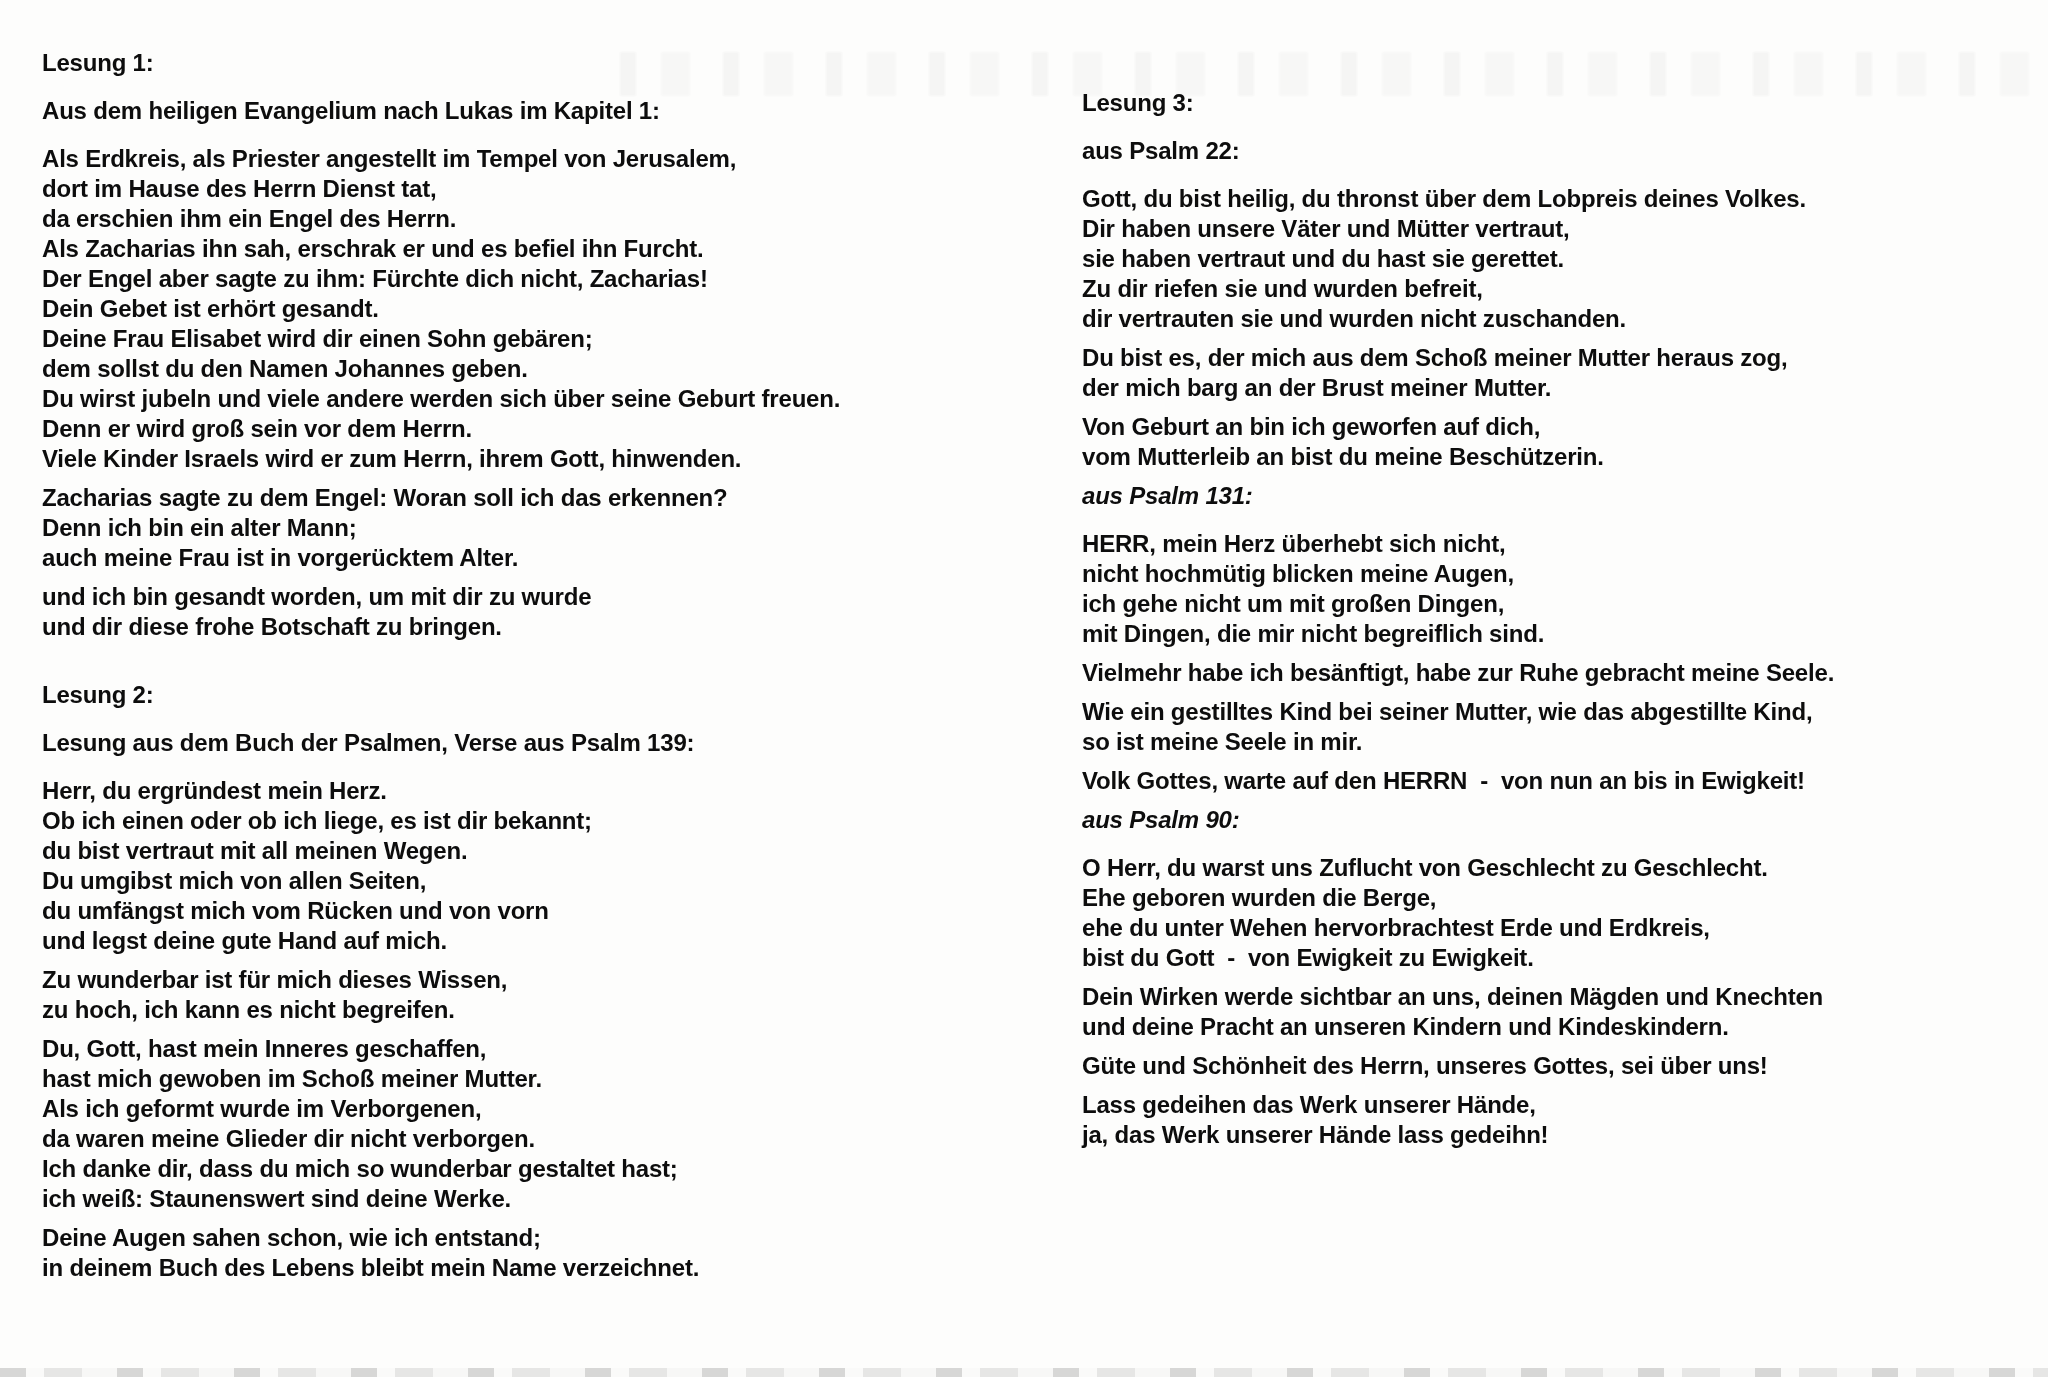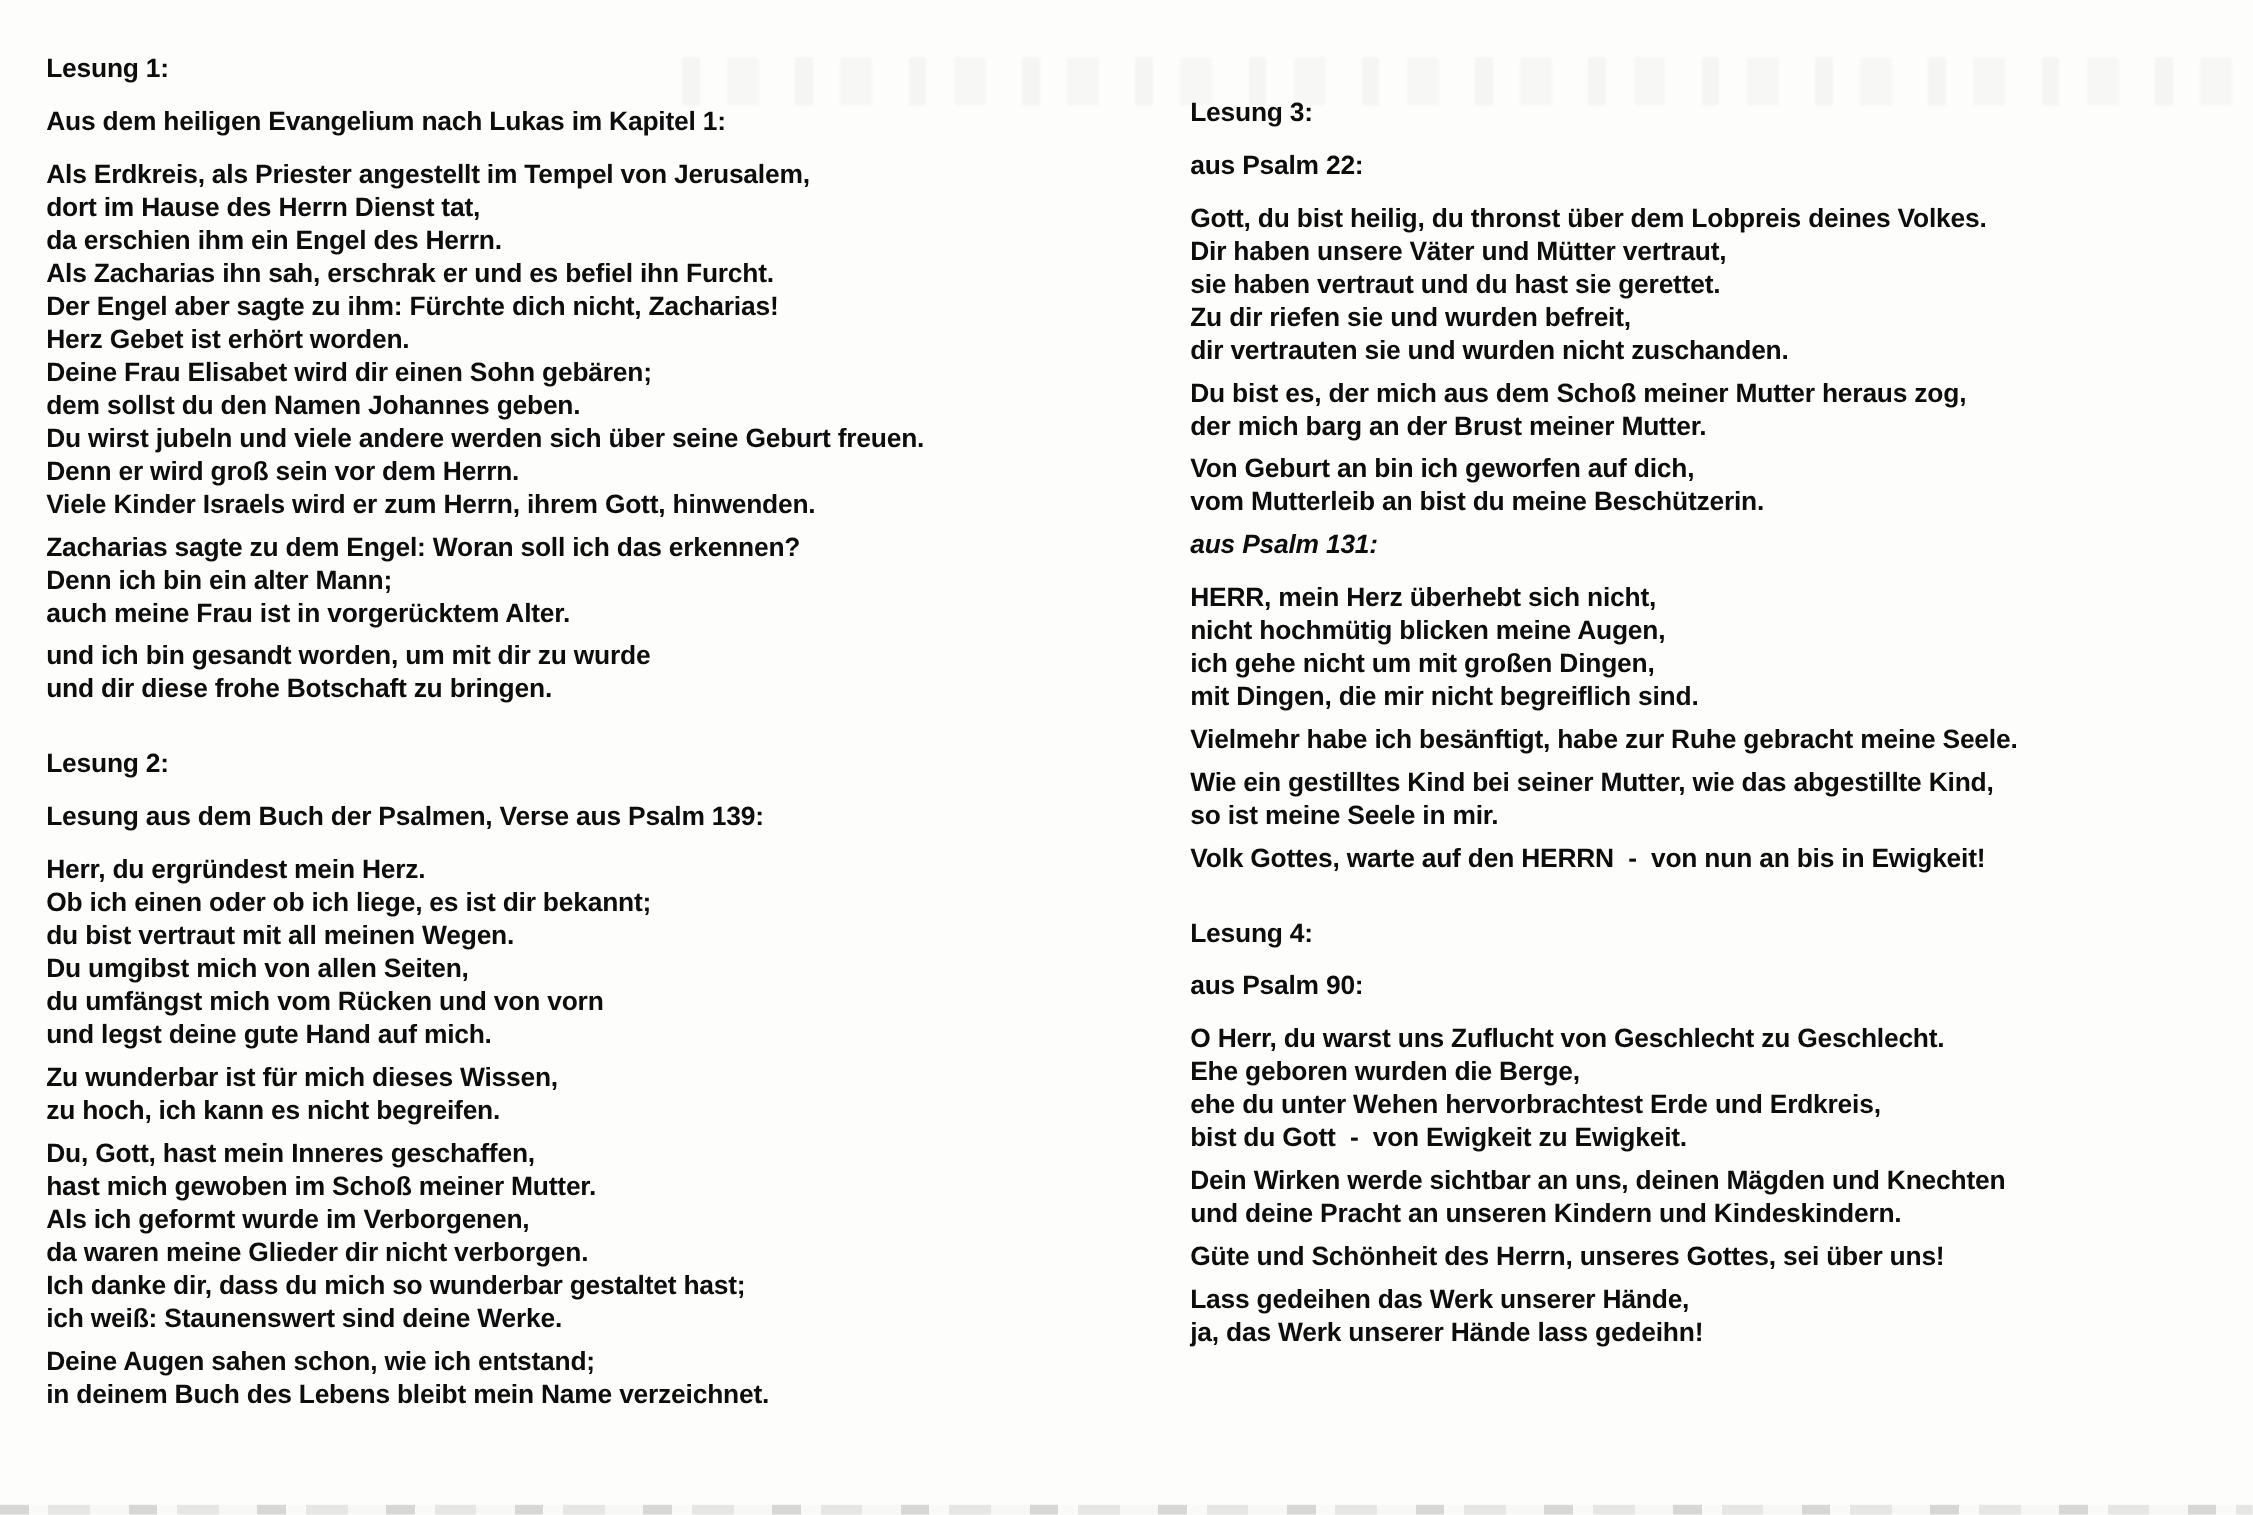--- a/index.html
+++ b/index.html
@@ -71,21 +71,21 @@
   <div class="scan-noise scan-noise-top"></div>
   <div class="column column-left">
       <div class="block block-title">Lesung 1:</div>
       <div class="block block-subtitle">Aus dem heiligen Evangelium nach Lukas im Kapitel 1:</div>
       <div class="block block-paragraph">
         <div class="line">Als Erdkreis, als Priester angestellt im Tempel von Jerusalem,</div>
         <div class="line">dort im Hause des Herrn Dienst tat,</div>
         <div class="line">da erschien ihm ein Engel des Herrn.</div>
         <div class="line">Als Zacharias ihn sah, erschrak er und es befiel ihn Furcht.</div>
         <div class="line">Der Engel aber sagte zu ihm: Fürchte dich nicht, Zacharias!</div>
-        <div class="line">Herz Gebet ist erhört worden.</div>
+        <div class="line">Dein Gebet ist erhört gesandt.</div>
         <div class="line">Deine Frau Elisabet wird dir einen Sohn gebären;</div>
         <div class="line">dem sollst du den Namen Johannes geben.</div>
         <div class="line">Du wirst jubeln und viele andere werden sich über seine Geburt freuen.</div>
         <div class="line">Denn er wird groß sein vor dem Herrn.</div>
         <div class="line">Viele Kinder Israels wird er zum Herrn, ihrem Gott, hinwenden.</div>
       </div>
       <div class="block block-paragraph">
         <div class="line">Zacharias sagte zu dem Engel: Woran soll ich das erkennen?</div>
         <div class="line">Denn ich bin ein alter Mann;</div>
         <div class="line">auch meine Frau ist in vorgerücktem Alter.</div>
@@ -149,21 +149,20 @@
       <div class="block block-paragraph">
         <div class="line">Vielmehr habe ich besänftigt, habe zur Ruhe gebracht meine Seele.</div>
       </div>
       <div class="block block-paragraph">
         <div class="line">Wie ein gestilltes Kind bei seiner Mutter, wie das abgestillte Kind,</div>
         <div class="line">so ist meine Seele in mir.</div>
       </div>
       <div class="block block-paragraph">
         <div class="line">Volk Gottes, warte auf den HERRN&nbsp; -&nbsp; von nun an bis in Ewigkeit!</div>
       </div>
-      <div class="block block-title">Lesung 4:</div>
       <div class="block block-subtitle">aus Psalm 90:</div>
       <div class="block block-paragraph">
         <div class="line">O Herr, du warst uns Zuflucht von Geschlecht zu Geschlecht.</div>
         <div class="line">Ehe geboren wurden die Berge,</div>
         <div class="line">ehe du unter Wehen hervorbrachtest Erde und Erdkreis,</div>
         <div class="line">bist du Gott&nbsp; -&nbsp; von Ewigkeit zu Ewigkeit.</div>
       </div>
       <div class="block block-paragraph">
         <div class="line">Dein Wirken werde sichtbar an uns, deinen Mägden und Knechten</div>
         <div class="line">und deine Pracht an unseren Kindern und Kindeskindern.</div>

